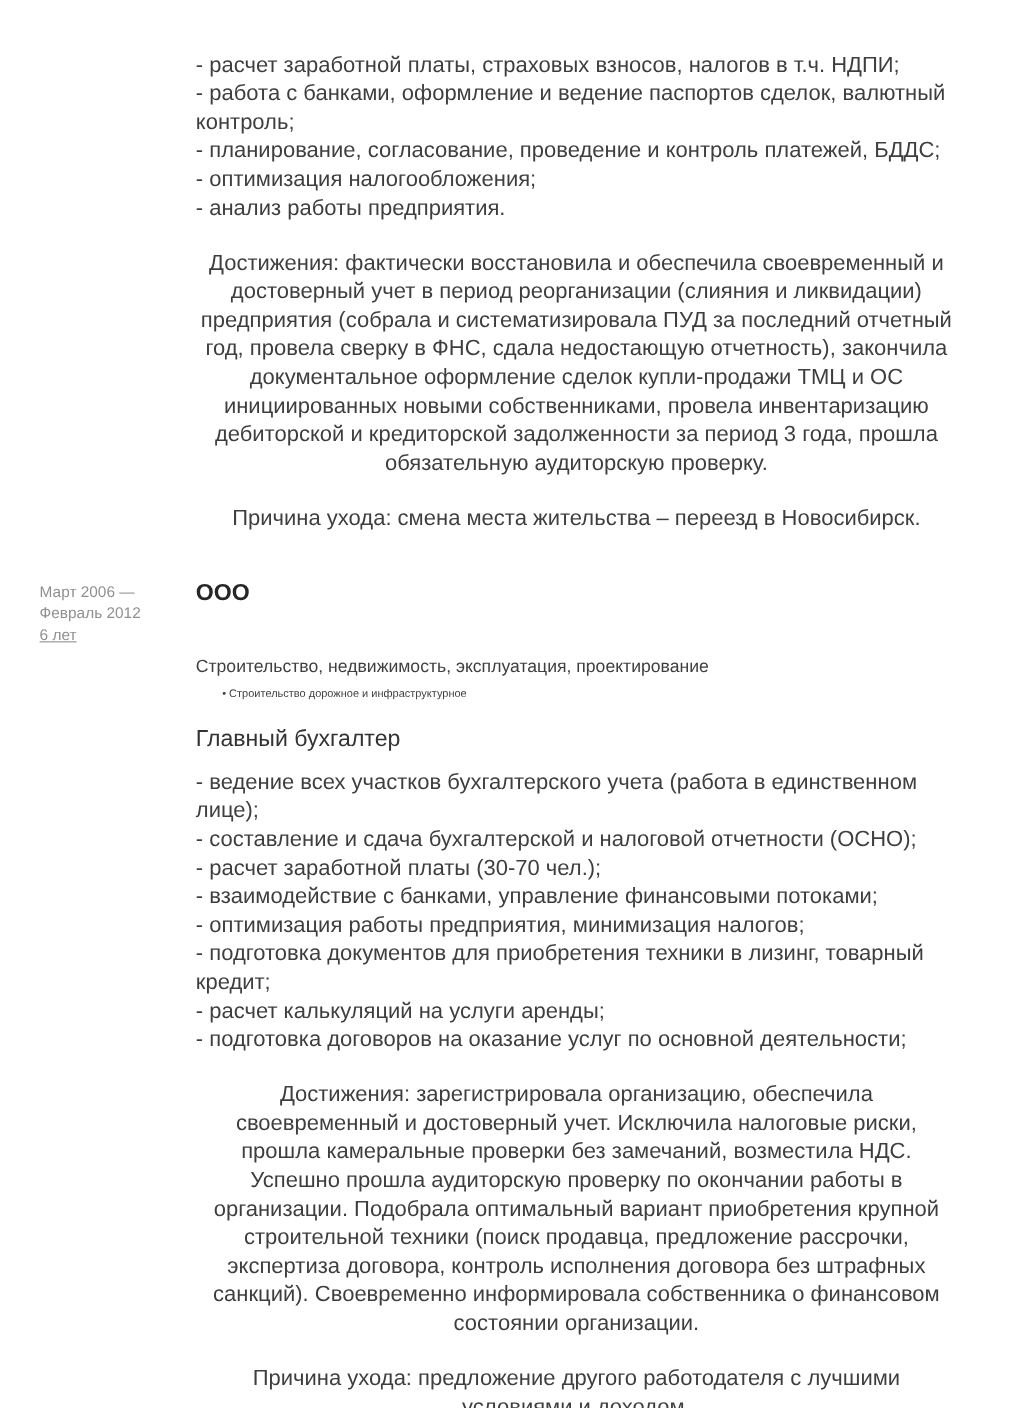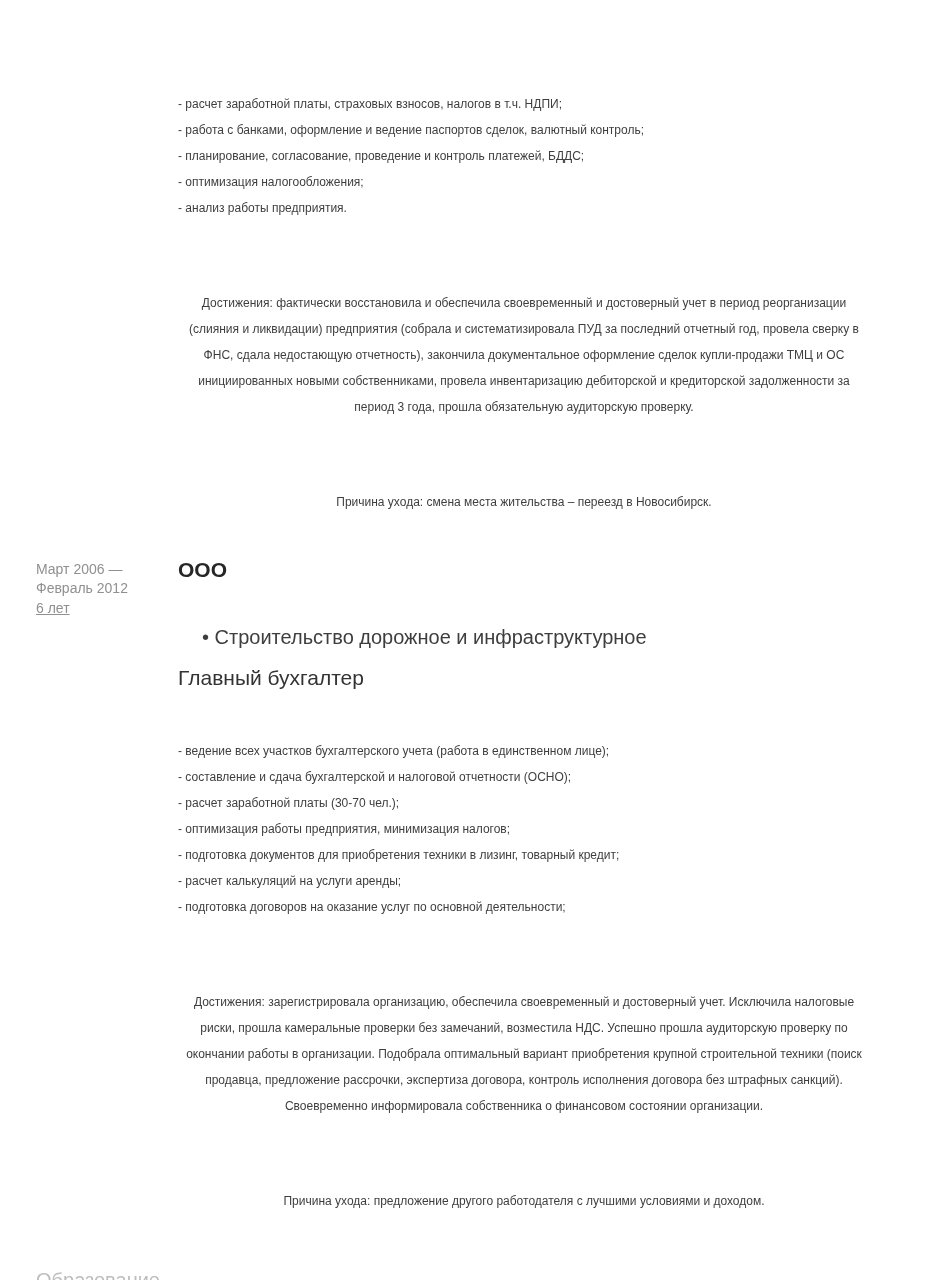--- a/index.html
+++ b/index.html
@@ -8,32 +8,32 @@
     width: 935px;
     font-family: "Liberation Sans", "DejaVu Sans", sans-serif;
     color: #3e3e3e;
     -webkit-font-smoothing: antialiased;
   }
   .page { width: 935px; min-height: 1280px; padding: 46px 38px 40px 36px; }
 
   .row { display: grid; grid-template-columns: 142px 1fr; }
   .aside { padding-top: 3px; }
 
-  .body-text { font-size: 12px; line-height: 26px; color: #3e3e3e; margin-top: 45px; }
+  .body-text { font-size: 20px; line-height: 26px; color: #3e3e3e; }
   .para { max-width: 692px; text-align: center; }
   .duty-list { max-width: 692px; }
   .spacer-line { height: 24px; }
 
   .period { font-size: 14px; line-height: 19px; color: #909090; max-width: 112px; }
   .duration { font-size: 14px; line-height: 19px; color: #909090; margin-top: 1px; text-decoration: underline; }
 
   .company-name { font-size: 21px; line-height: 26px; font-weight: 700; color: #262626; }
   .industry-wrap { margin-top: 42px; }
   .industry { font-size: 16px; line-height: 25px; color: #3e3e3e; }
-  .industry-detail { font-size: 20px; line-height: 25px; color: #3e3e3e; padding-left: 24px; }
+  .industry-detail { font-size: 10px; line-height: 25px; color: #3e3e3e; padding-left: 24px; }
   .job-title { margin-top: 13px; font-size: 21px; line-height: 30px; font-weight: 400; color: #333333; }
   .job-desc { margin-top: 11px; }
 
   .section { margin-top: 54px; }
   .section-header {
     font-size: 20px; line-height: 24px; font-weight: 400; color: #bdbdbd;
     padding-bottom: 7px; border-bottom: 1px solid #e6e6e6;
   }
   .edu-level { font-size: 19px; line-height: 24px; color: #333333; font-weight: 400; }
 </style>
@@ -60,28 +60,30 @@
   </section>
 
   <section class="row" style="margin-top:42px;">
     <div class="aside">
       <div class="period">Март 2006 — Февраль 2012</div>
       <div class="duration">6 лет</div>
     </div>
     <div class="content">
       <h1 class="company-name">ООО</h1>
       <div class="industry-wrap">
+        <div class="industry">Строительство, недвижимость, эксплуатация, проектирование</div>
         <div class="industry-detail">• Строительство дорожное и инфраструктурное</div>
       </div>
       <h2 class="job-title">Главный бухгалтер</h2>
       <div class="job-desc">
         <div class="duty-list body-text">
           <div class="duty-line">- ведение всех участков бухгалтерского учета (работа в единственном лице);</div>
           <div class="duty-line">- составление и сдача бухгалтерской и налоговой отчетности (ОСНО);</div>
           <div class="duty-line">- расчет заработной платы (30-70 чел.);</div>
+          <div class="duty-line">- взаимодействие с банками, управление финансовыми потоками;</div>
           <div class="duty-line">- оптимизация работы предприятия, минимизация налогов;</div>
           <div class="duty-line">- подготовка документов для приобретения техники в лизинг, товарный кредит;</div>
           <div class="duty-line">- расчет калькуляций на услуги аренды;</div>
           <div class="duty-line">- подготовка договоров на оказание услуг по основной деятельности;</div>
         </div>
         <div class="spacer-line"></div>
         <p class="para body-text">Достижения: зарегистрировала организацию, обеспечила своевременный и достоверный учет. Исключила налоговые риски, прошла камеральные проверки без замечаний, возместила НДС. Успешно прошла аудиторскую проверку по окончании работы в организации. Подобрала оптимальный вариант приобретения крупной строительной техники (поиск продавца, предложение рассрочки, экспертиза договора, контроль исполнения договора без штрафных санкций). Своевременно информировала собственника о финансовом состоянии организации.</p>
         <div class="spacer-line"></div>
         <p class="para body-text">Причина ухода: предложение другого работодателя с лучшими условиями и доходом.</p>
       </div>

